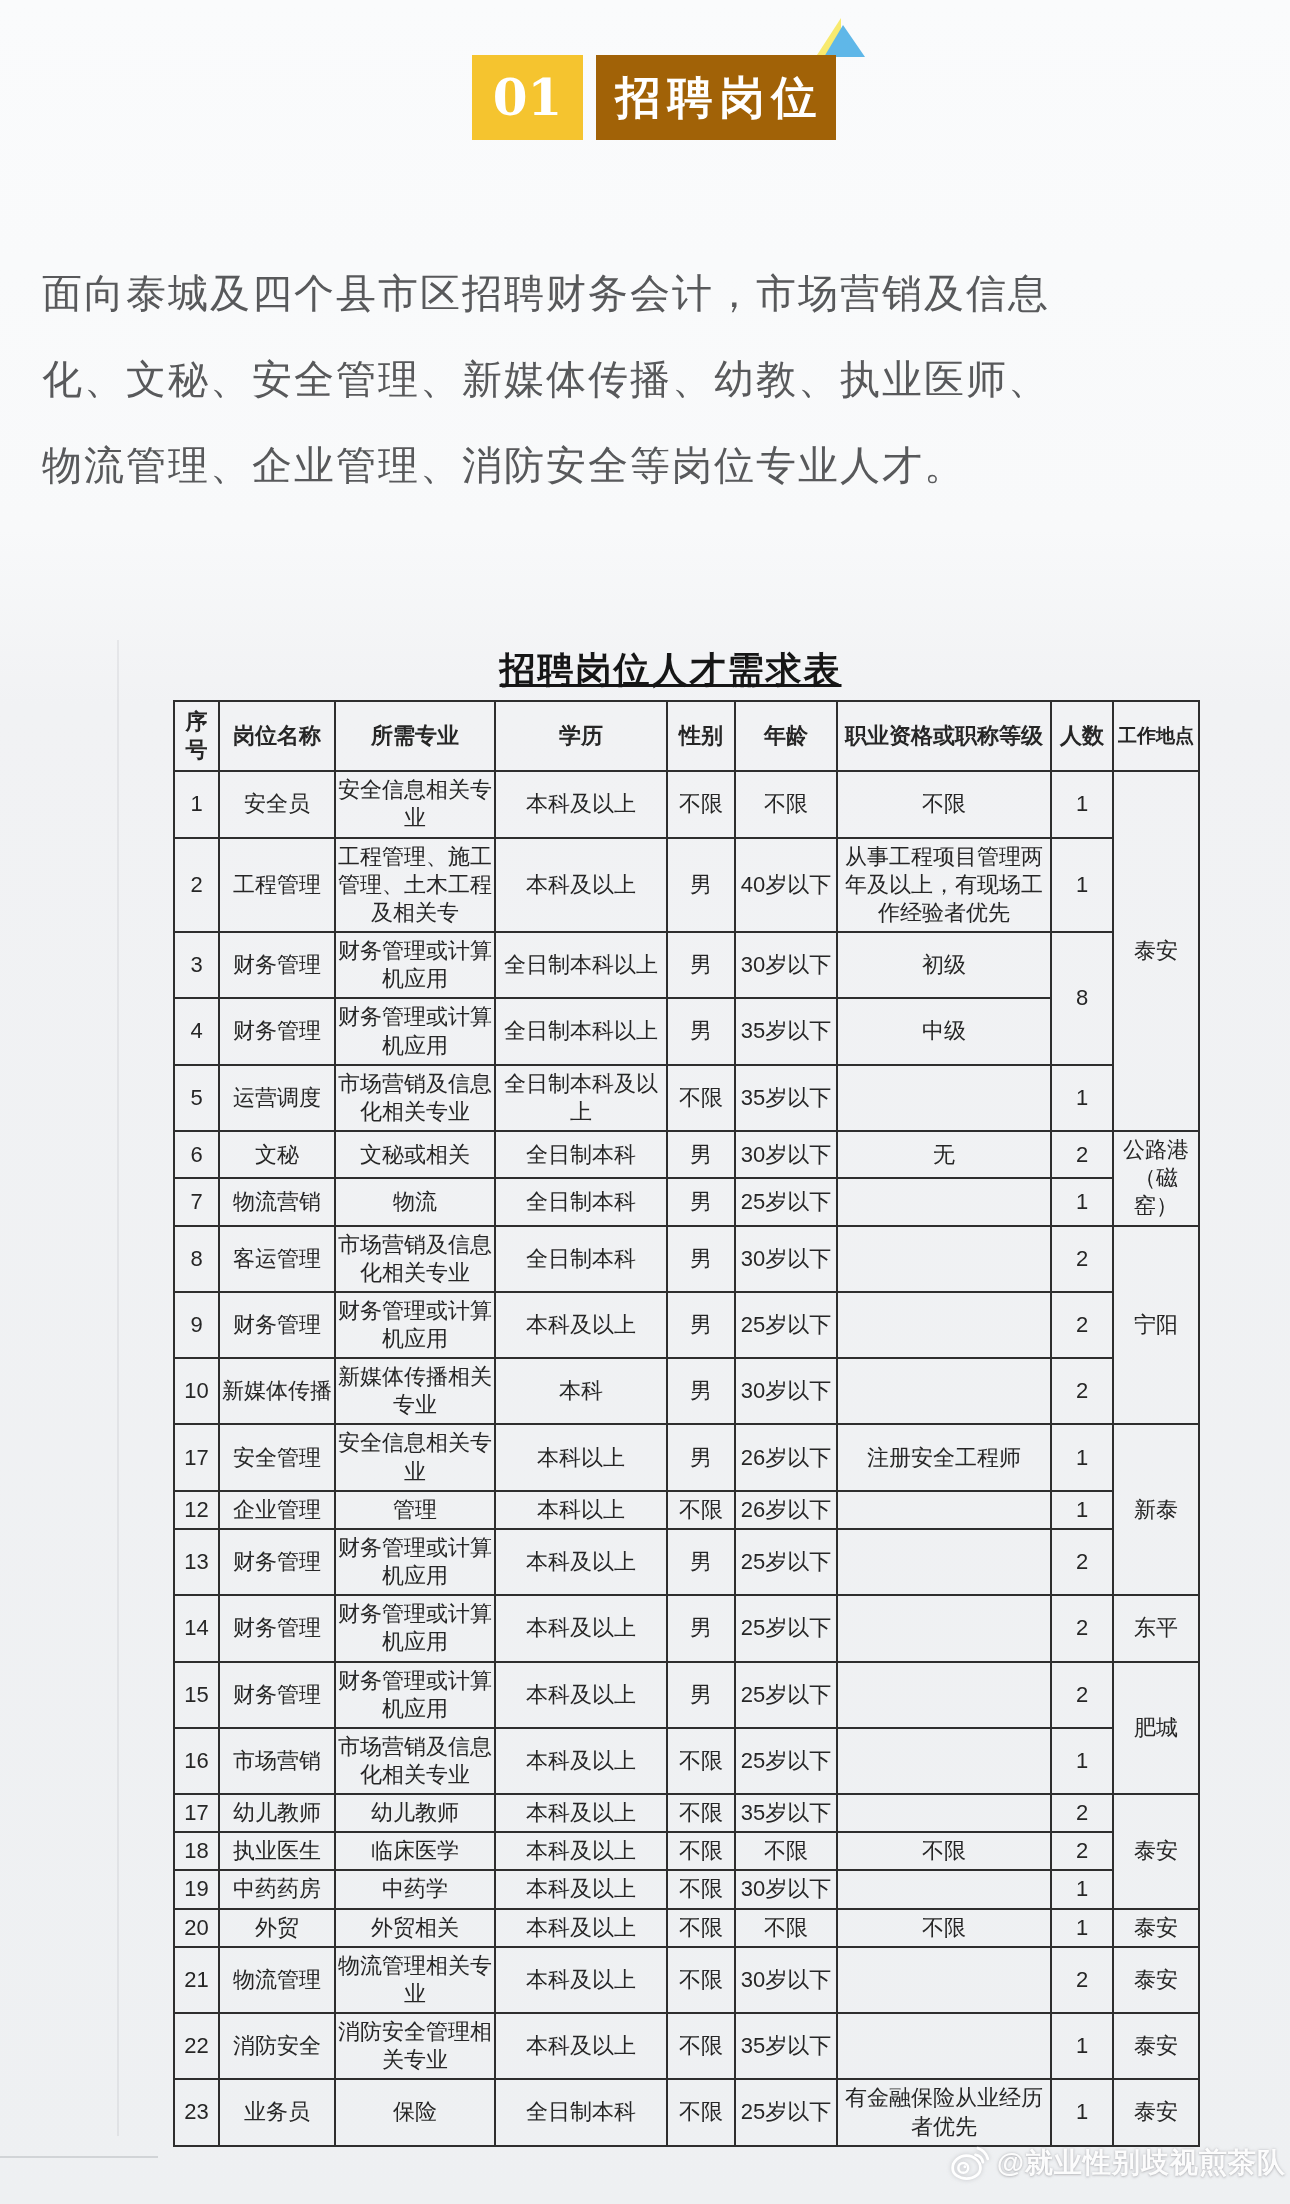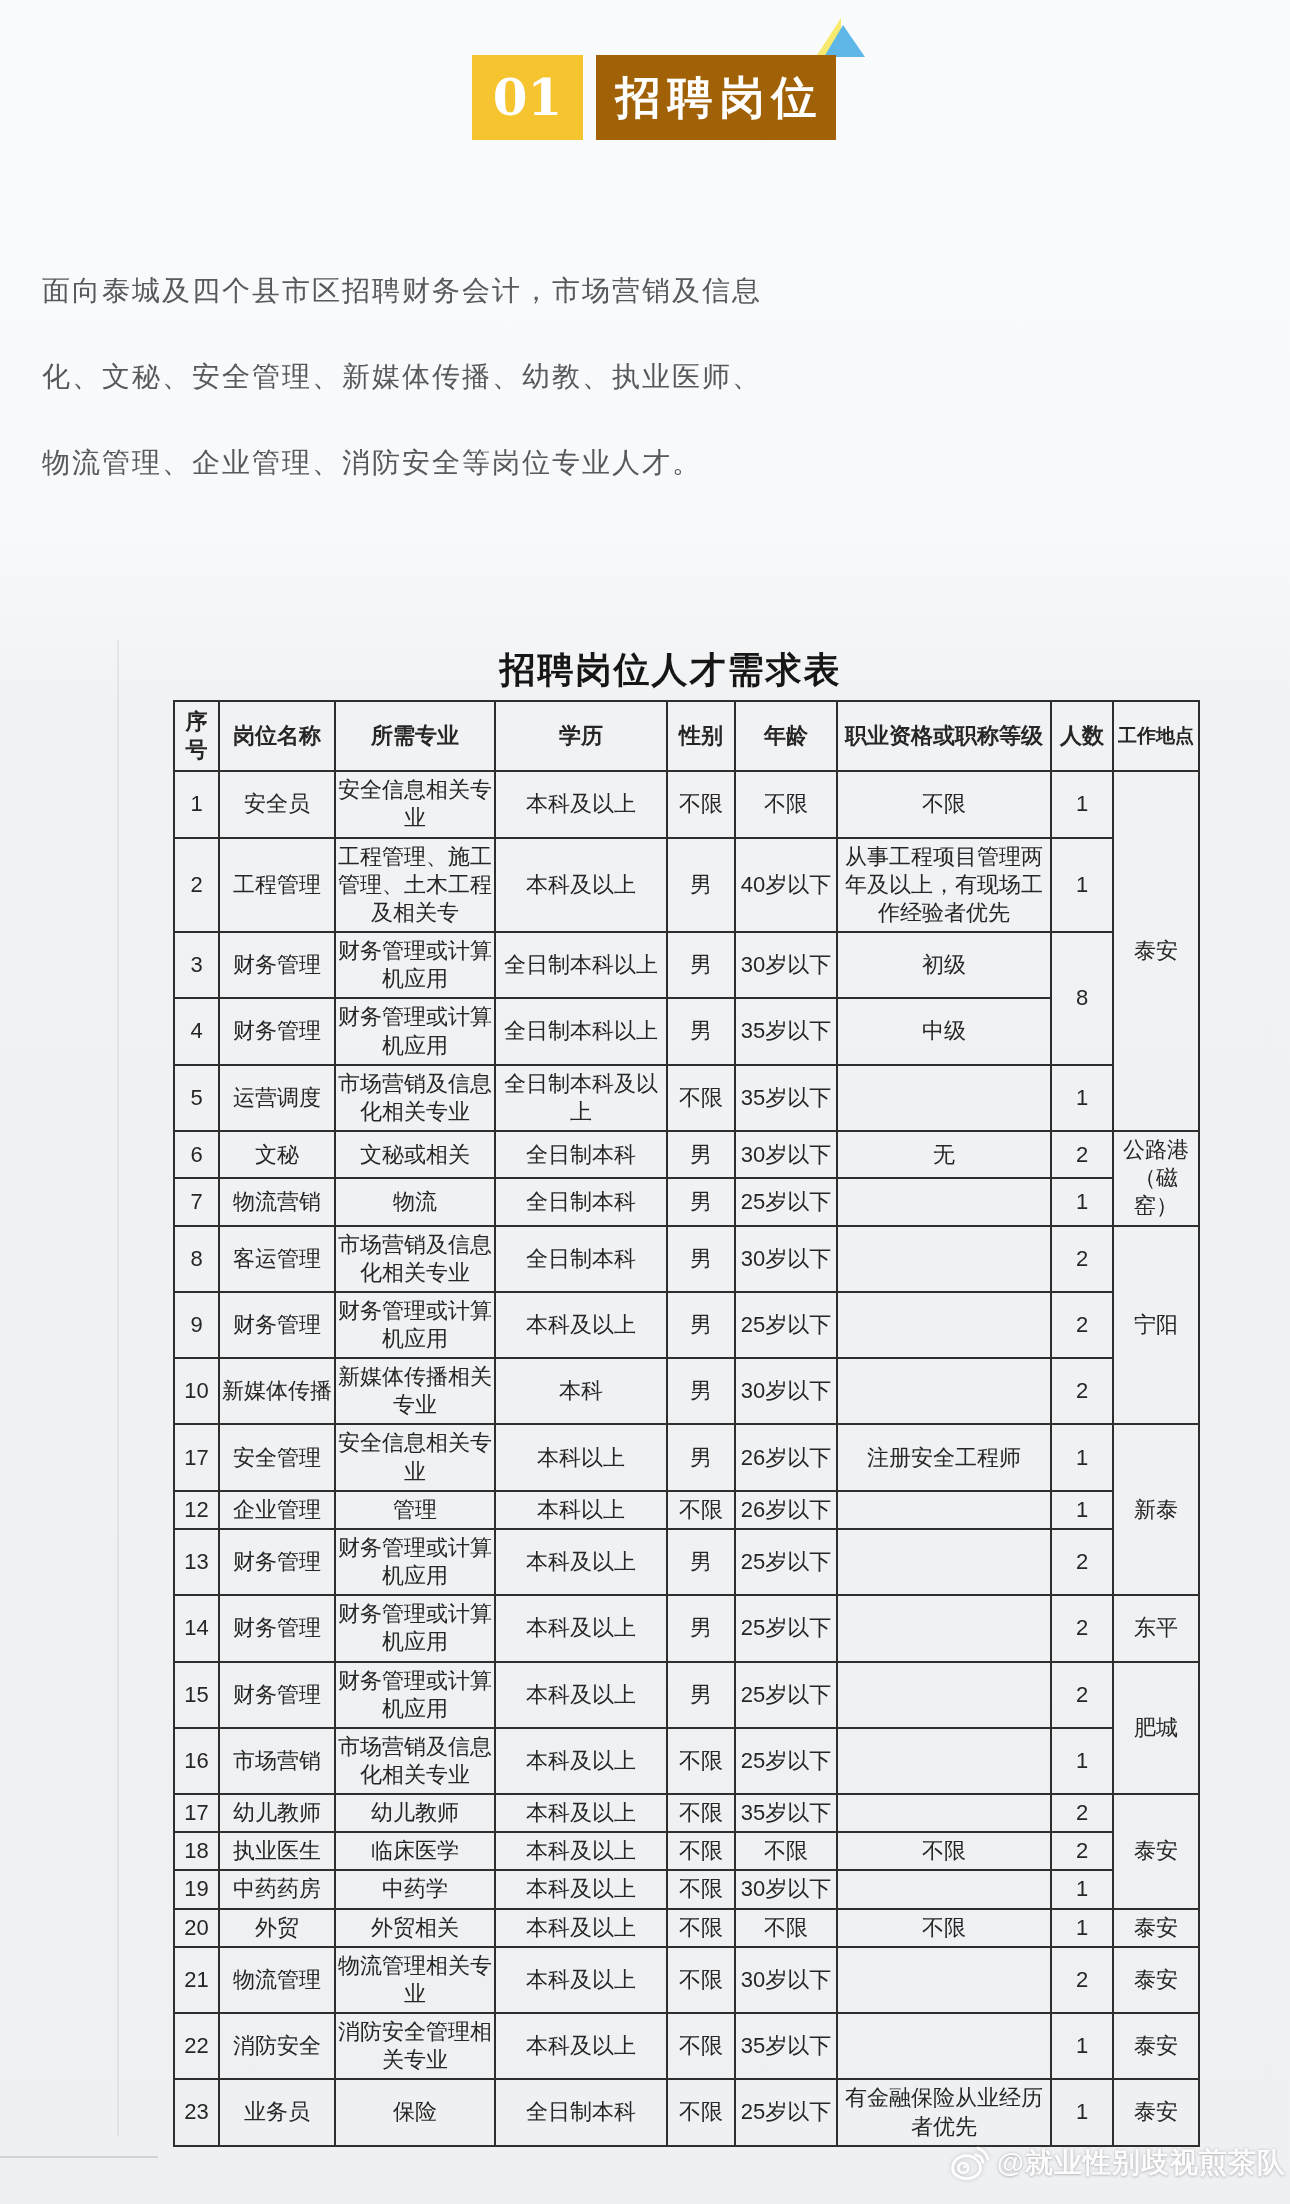--- a/index.html
+++ b/index.html
@@ -15,27 +15,27 @@
     width:111px;height:85px;display:flex;align-items:center;justify-content:center;
     color:#fff;font-family:"DejaVu Serif", serif;font-weight:700;font-size:50px;
   }
   .badge-title{
     margin-left:13px;width:240px;height:85px;display:flex;align-items:center;justify-content:center;
     color:#fff;font-weight:700;font-size:45px;letter-spacing:7px;padding-left:7px;box-sizing:border-box;
   }
   .deco-tris{position:absolute;left:805px;top:13px;z-index:1;}
   
   .intro{position:absolute;left:42px;top:250px;width:1010px;color:#58595b;}
-  .intro .line{font-size:28px;line-height:86px;letter-spacing:2px;white-space:nowrap;font-family:Liberation Mono, monospace;}
+  .intro .line{font-size:40px;line-height:86px;letter-spacing:2px;white-space:nowrap;}
   
   .scan-edge-v{position:absolute;left:117px;top:640px;width:2px;height:1496px;background:rgba(110,112,118,0.10);}
   .scan-edge-h{position:absolute;left:0;top:2156px;width:158px;height:2px;background:rgba(110,112,118,0.22);}
   .table-title{
     position:absolute;top:646px;left:158px;width:1025px;text-align:center;
-    font-family:"DejaVu Serif", serif;font-weight:700;font-size:36px;color:#161616;letter-spacing:2px;
+    font-family:"DejaVu Serif", serif;font-weight:700;font-size:36px;color:#161616;letter-spacing:2px;text-decoration:underline;
   }
   .table-wrap{position:absolute;top:700px;left:173px;}
   table.req{border-collapse:collapse;table-layout:fixed;width:1025px;color:#262626;}
   table.req th, table.req td{
     border:2px solid #2e2e2e;text-align:center;vertical-align:middle;
     padding:4px 2px;font-size:22px;line-height:1.28;word-break:break-all;
   }
   table.req th{font-weight:700;padding:6px 1px;}
   table.req th:last-child{font-size:19px;white-space:nowrap;letter-spacing:0;}
   table.req td.qual{padding:4px 3px;}

